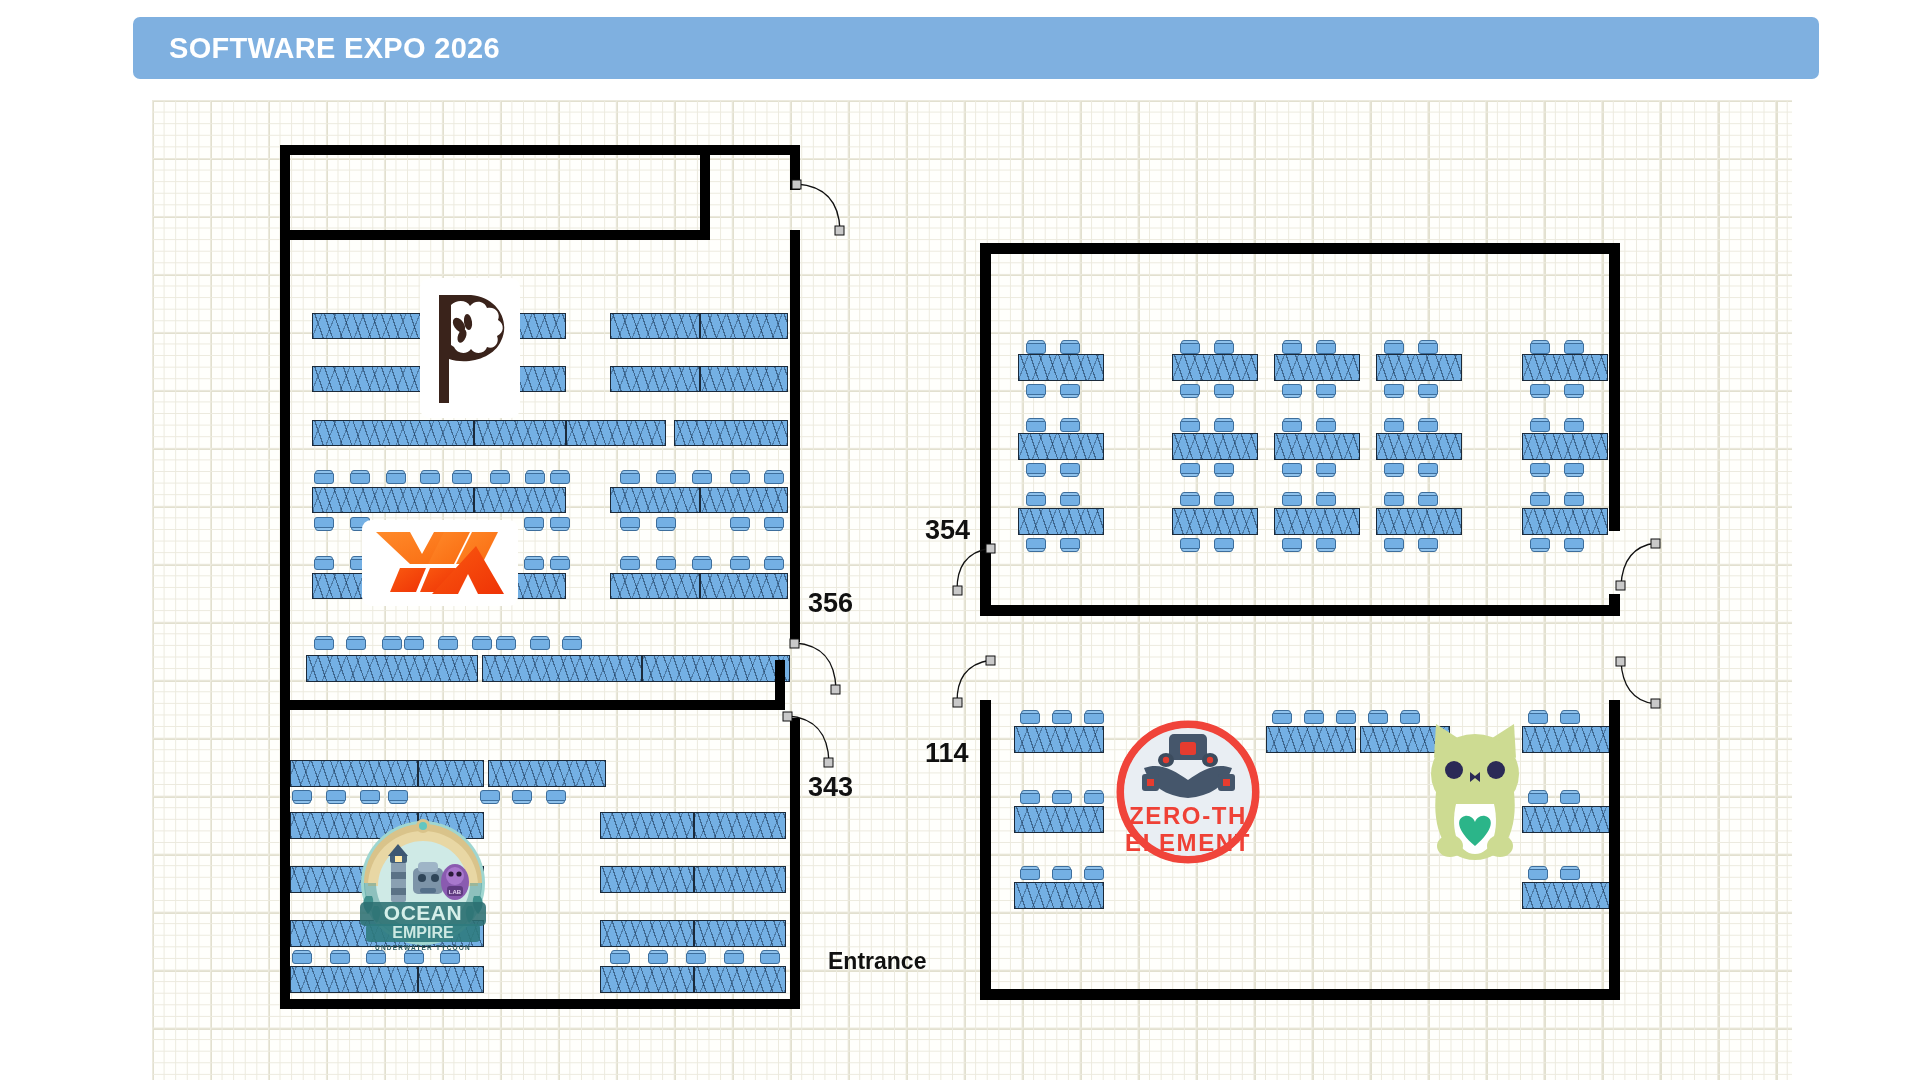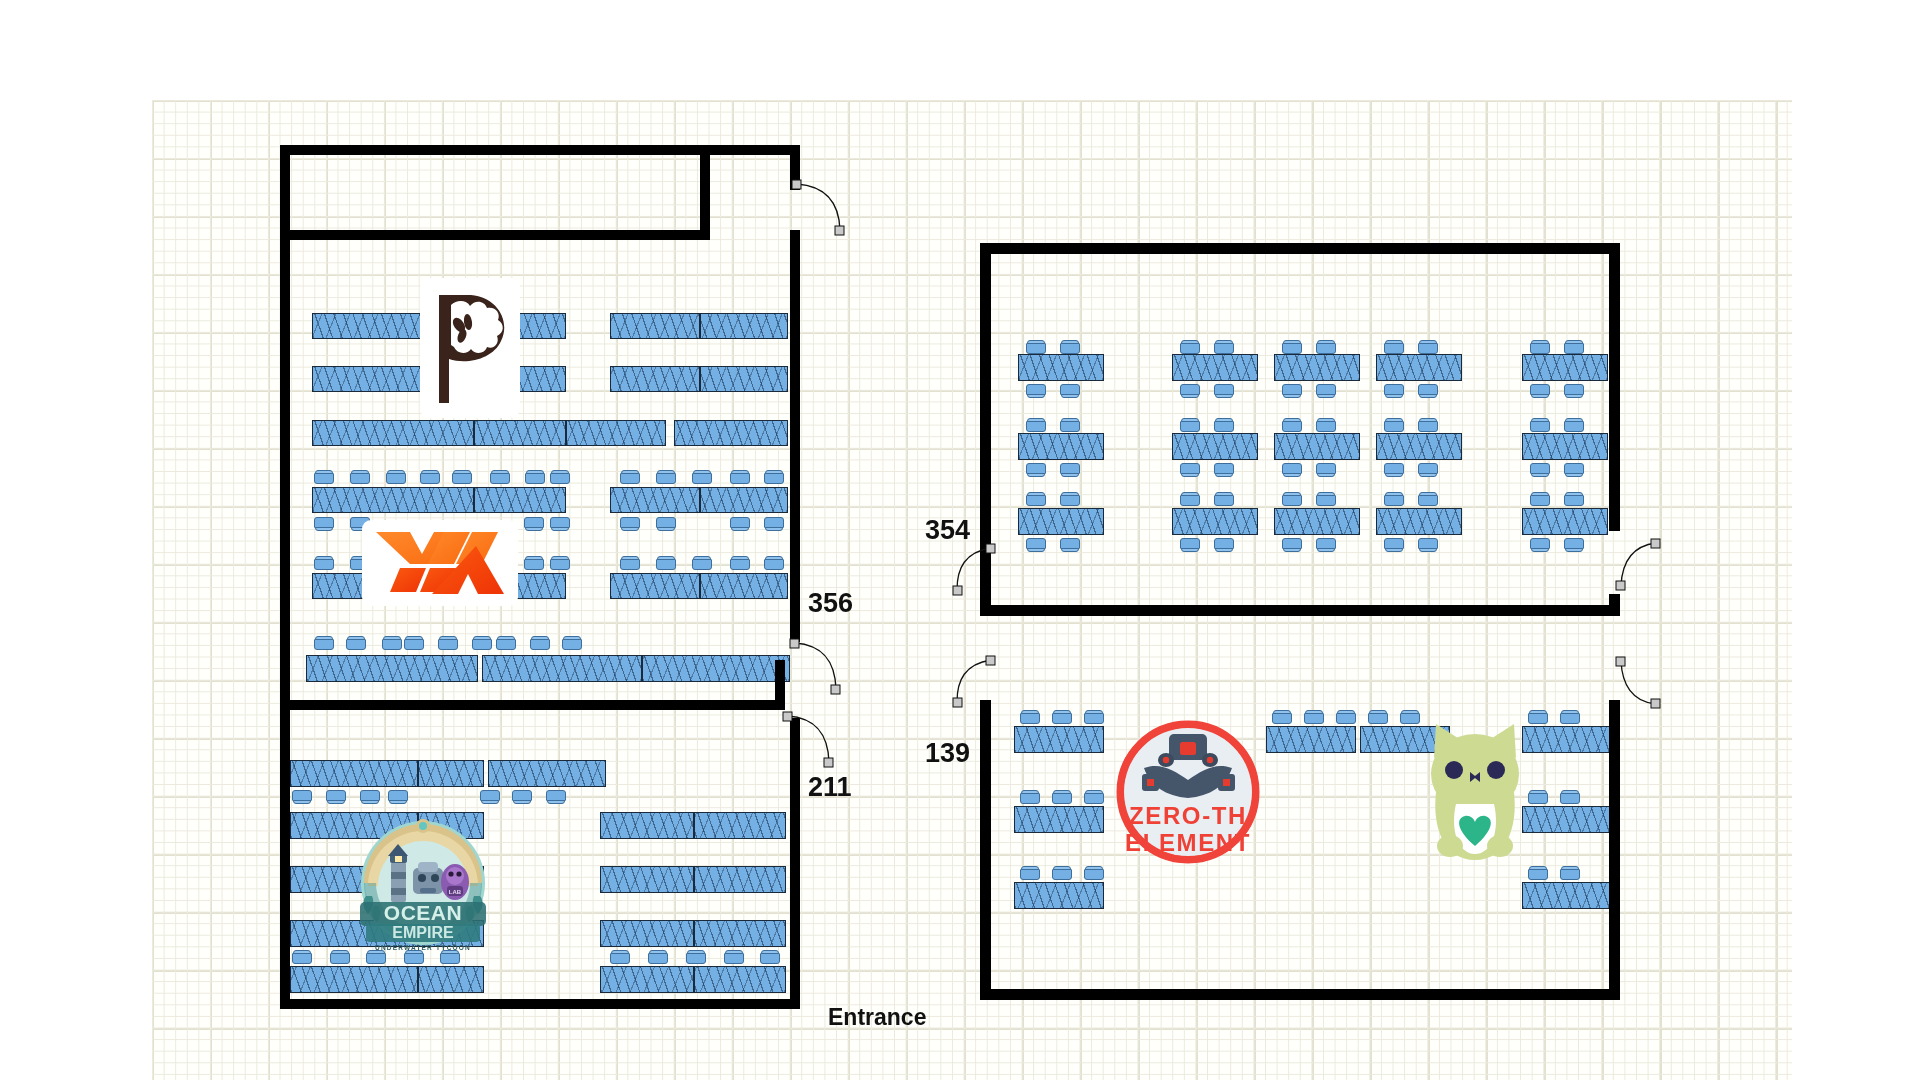--- a/index.html
+++ b/index.html
@@ -146,20 +146,23 @@
     display: flex; align-items: center; justify-content: center;
   }
   .logo-plain { position: absolute; z-index: 9; }
   .logo-plain svg, .logo-card svg { display: block; }
 </style>
 </head>
 <body>
 
 <div id="page">
 
+  <div id="header-bar">
+    <div id="header-title">SOFTWARE EXPO 2026</div>
+  </div>
 
   <div id="grid-area"></div>
 
   <div class="wall" style="left:280px; top:145px; width:520px; height:10px;"></div>
   <div class="wall" style="left:280px; top:145px; width:10px; height:864px;"></div>
   <div class="wall" style="left:280px; top:999px; width:510px; height:10px;"></div>
   <div class="wall" style="left:790px; top:145px; width:10px; height:45px;"></div>
   <div class="wall" style="left:790px; top:230px; width:10px; height:412px;"></div>
   <div class="wall" style="left:790px; top:718px; width:10px; height:291px;"></div>
 
@@ -223,24 +226,24 @@
   </div>
   <div class="door" style="left:1618px; top:658px;">
     <svg width="42" height="50" viewBox="0 0 42 50">
       <path d="M3 3 C 4 26, 14 44, 38 46" fill="none" stroke="#111" stroke-width="1.3"></path>
       <rect x="-2" y="-1" width="9" height="9" fill="#c9c9c9" stroke="#111" stroke-width="1"></rect>
       <rect x="33" y="41" width="9" height="9" fill="#c9c9c9" stroke="#111" stroke-width="1"></rect>
     </svg>
   </div>
 
   <div class="room-label" style="left:808px; top:588px;">356</div>
-  <div class="room-label" style="left:808px; top:772px;">211</div>
+  <div class="room-label" style="left:808px; top:772px;">343</div>
   <div class="room-label" style="left:925px; top:515px;">354</div>
-  <div class="room-label" style="left:925px; top:738px;">139</div>
-  <div id="entrance-label" style="left:828px; top:1004px;">Entrance</div>
+  <div class="room-label" style="left:925px; top:738px;">114</div>
+  <div id="entrance-label" style="left:828px; top:948px;">Entrance</div>
 
   <div class="table-unit" style="left:312px; top:313px; width:254px; height:26px;">
       <div class="tbl-split" style="left:160px;"></div>
     </div>
   <div class="table-unit" style="left:610px; top:313px; width:178px; height:26px;">
       <div class="tbl-split" style="left:88px;"></div>
     </div>
 
   <div class="table-unit" style="left:312px; top:366px; width:254px; height:26px;">
       <div class="tbl-split" style="left:160px;"></div>

